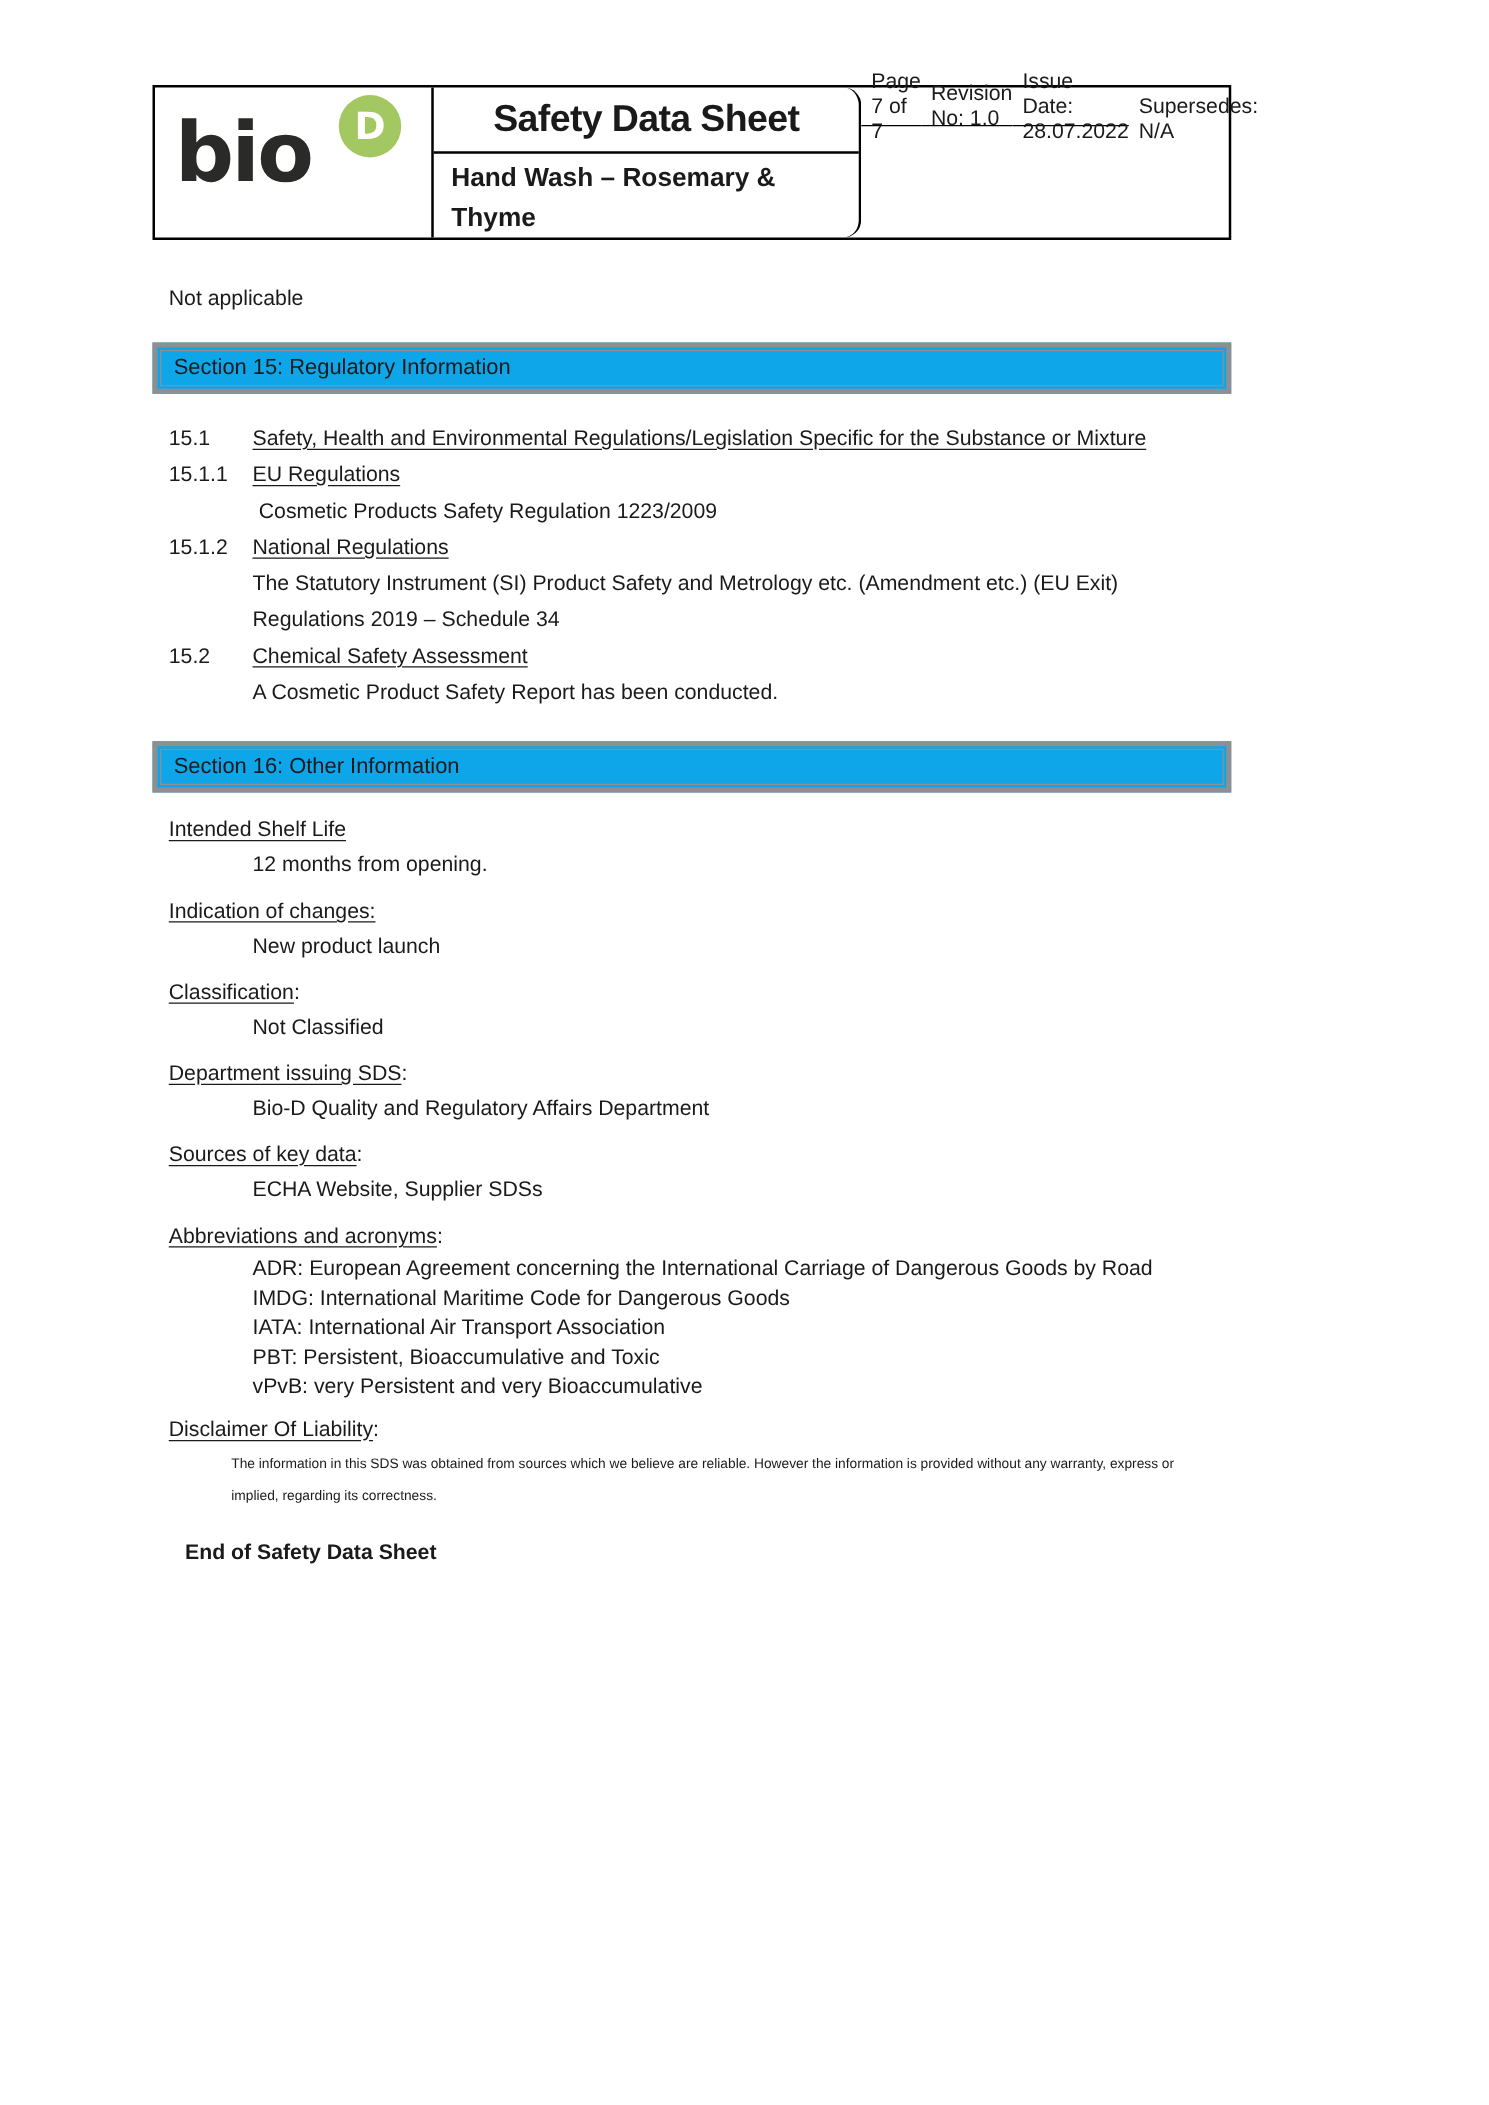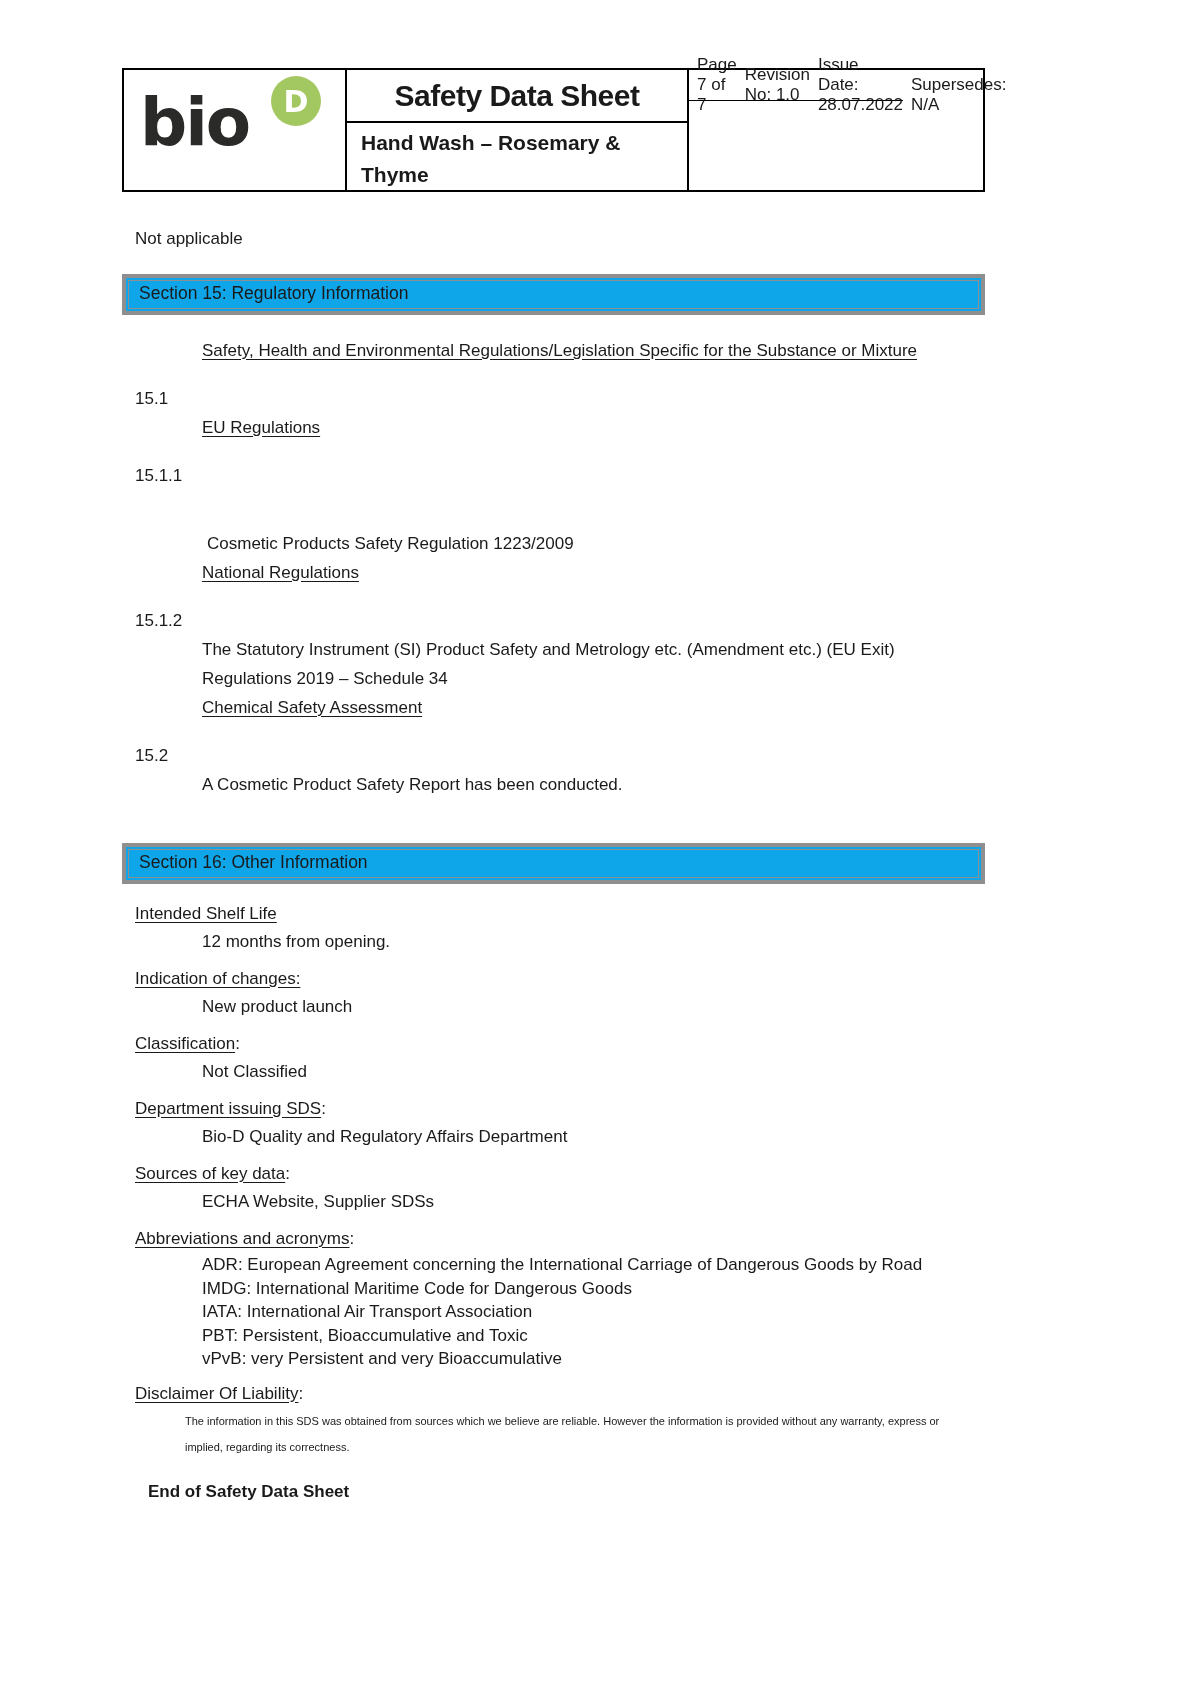--- a/index.html
+++ b/index.html
@@ -60,20 +60,21 @@
     font-size: 30px;
     display: flex;
     align-items: center;
     justify-content: center;
   }
   .title-cell {
     width: 342px;
     border-right: 2px solid #000;
     display: flex;
     flex-direction: column;
+    border-radius: 14px;
   }
   .title-row {
     height: 59px;
     border-bottom: 2px solid #000;
     display: flex;
     align-items: center;
     justify-content: center;
     font-weight: 700;
     font-size: 30px;
     letter-spacing: -0.5px;
@@ -107,25 +108,25 @@
     background: #0ea5e9;
   }
   .section-bar-inner {
     border: 1px solid #8f8f8f;
     font-size: 17.5px;
     padding: 2px 10px 4px 10px;
   }
 
   .s15-list { margin: 21px 0 0 13px; }
   .s15-item { display: flex; font-size: 17px; line-height: 29px; }
-  .s15-num { width: 67px; flex: none; margin-top: 48px; }
+  .s15-num { width: 67px; flex: none; }
   .s15-text { max-width: 740px; }
   .s15-heading { text-decoration: underline; text-underline-offset: 3px; }
   .s15-body { max-width: 740px; }
-  .s15-body.pad { padding-left: 5px; margin-top: 39px; }
+  .s15-body.pad { padding-left: 5px; }
 
   .s16-area { margin: 16px 0 0 13px; }
   .block { margin-bottom: 9px; }
   .block-heading { font-size: 17px; line-height: 28px; }
   .u { text-decoration: underline; text-underline-offset: 3px; }
   .block-body { margin-left: 67px; font-size: 17px; line-height: 28px; }
 
   .abbr-list { margin-left: 67px; font-size: 17px; line-height: 23.5px; }
 
   .disclaimer-body { margin-left: 50px; font-size: 11px; line-height: 26px; max-width: 762px; }

